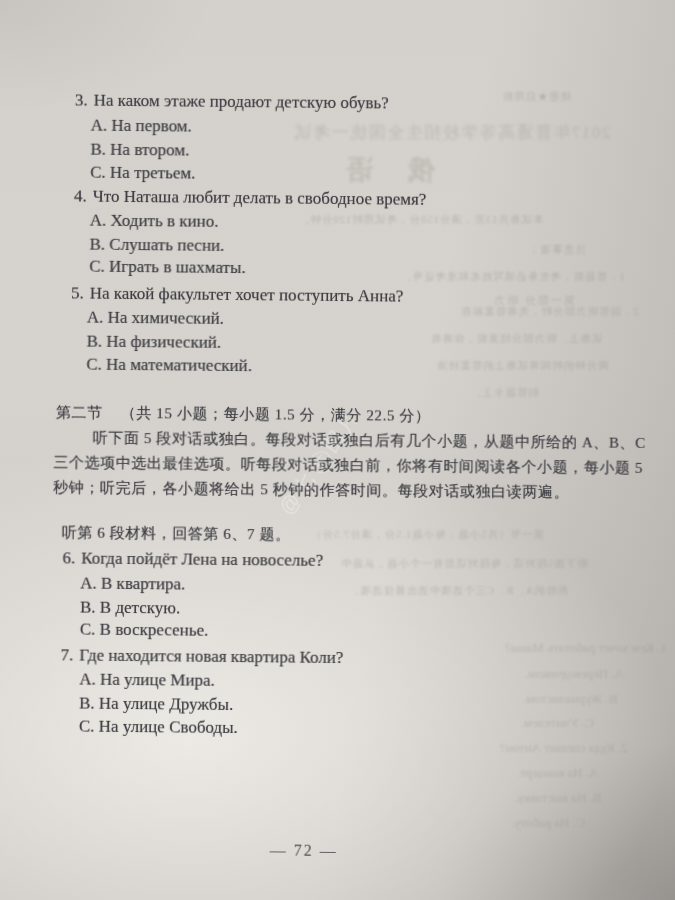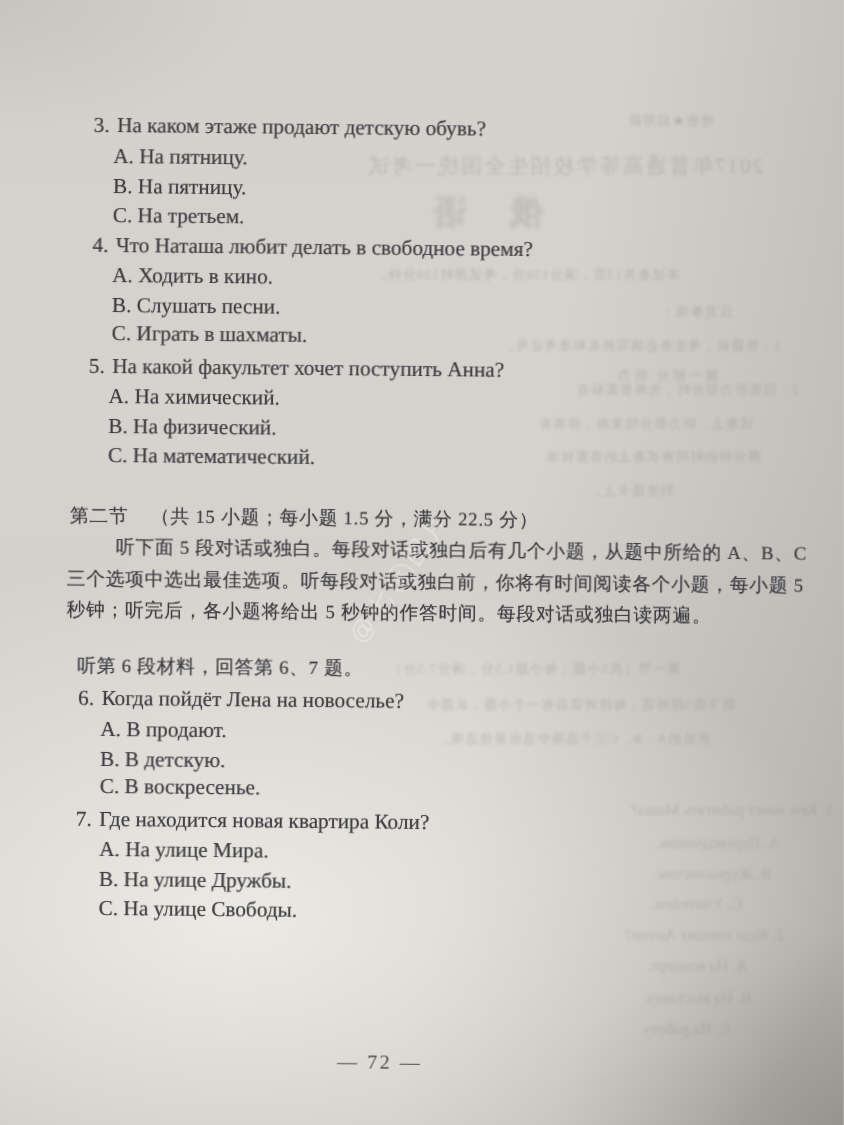--- a/index.html
+++ b/index.html
@@ -68,43 +68,43 @@
   <div class="bleed ru2" style="top:691px;left:523px;">В. Журналистом.</div>
   <div class="bleed ru2" style="top:715px;left:521px;">С. Учителем.</div>
   <div class="bleed ru2" style="top:740px;left:500px;">2. Куда спешит Антон?</div>
   <div class="bleed ru2" style="top:765px;left:518px;">А. На концерт.</div>
   <div class="bleed ru2" style="top:790px;left:515px;">В. На выставку.</div>
   <div class="bleed ru2" style="top:815px;left:512px;">С. На работу.</div>
 
   <div class="content">
 
     <div class="ln ru" style="top:93px;left:72px;"><span class="qnum">3.</span><span>На каком этаже продают детскую обувь?</span></div>
-    <div class="ln ru" style="top:118px;left:88px;">А. На пятницу.</div>
-    <div class="ln ru" style="top:142px;left:88px;">В. На пятницу.</div>
+    <div class="ln ru" style="top:118px;left:88px;">А. На первом.</div>
+    <div class="ln ru" style="top:142px;left:88px;">В. На втором.</div>
     <div class="ln ru" style="top:165px;left:88px;">С. На третьем.</div>
 
     <div class="ln ru" style="top:189px;left:72px;"><span class="qnum">4.</span><span>Что Наташа любит делать в свободное время?</span></div>
     <div class="ln ru" style="top:213px;left:88px;">А. Ходить в кино.</div>
     <div class="ln ru" style="top:237px;left:88px;">В. Слушать песни.</div>
     <div class="ln ru" style="top:259px;left:88px;">С. Играть в шахматы.</div>
 
     <div class="ln ru" style="top:286px;left:70px;"><span class="qnum">5.</span><span>На какой факультет хочет поступить Анна?</span></div>
     <div class="ln ru" style="top:310px;left:86px;">А. На химический.</div>
     <div class="ln ru" style="top:334px;left:86px;">В. На физический.</div>
     <div class="ln ru" style="top:357px;left:86px;">С. На математический.</div>
 
     <div class="ln zh" style="top:406px;left:56px;"><span>第二节</span><span class="sec-gap">（共 15 小题；每小题 1.5 分，满分 22.5 分）</span></div>
     <div class="ln zh" style="top:431px;left:93px;">听下面 5 段对话或独白。每段对话或独白后有几个小题，从题中所给的 A、B、C</div>
     <div class="ln zh" style="top:456px;left:54px;">三个选项中选出最佳选项。听每段对话或独白前，你将有时间阅读各个小题，每小题 5</div>
     <div class="ln zh" style="top:481px;left:54px;">秒钟；听完后，各小题将给出 5 秒钟的作答时间。每段对话或独白读两遍。</div>
 
     <div class="ln zh" style="top:526px;left:63px;">听第 6 段材料，回答第 6、7 题。</div>
 
     <div class="ln ru" style="top:551px;left:64px;"><span class="qnum">6.</span><span>Когда пойдёт Лена на новоселье?</span></div>
-    <div class="ln ru" style="top:576px;left:82px;">А. В продают.</div>
+    <div class="ln ru" style="top:576px;left:82px;">А. В квартира.</div>
     <div class="ln ru" style="top:600px;left:82px;">В. В детскую.</div>
     <div class="ln ru" style="top:622px;left:82px;">С. В воскресенье.</div>
 
     <div class="ln ru" style="top:648px;left:63px;"><span class="qnum">7.</span><span>Где находится новая квартира Коли?</span></div>
     <div class="ln ru" style="top:672px;left:82px;">А. На улице Мира.</div>
     <div class="ln ru" style="top:696px;left:82px;">В. На улице Дружбы.</div>
     <div class="ln ru" style="top:719px;left:82px;">С. На улице Свободы.</div>
 
     <div class="pageno">— 72 —</div>
   </div>

